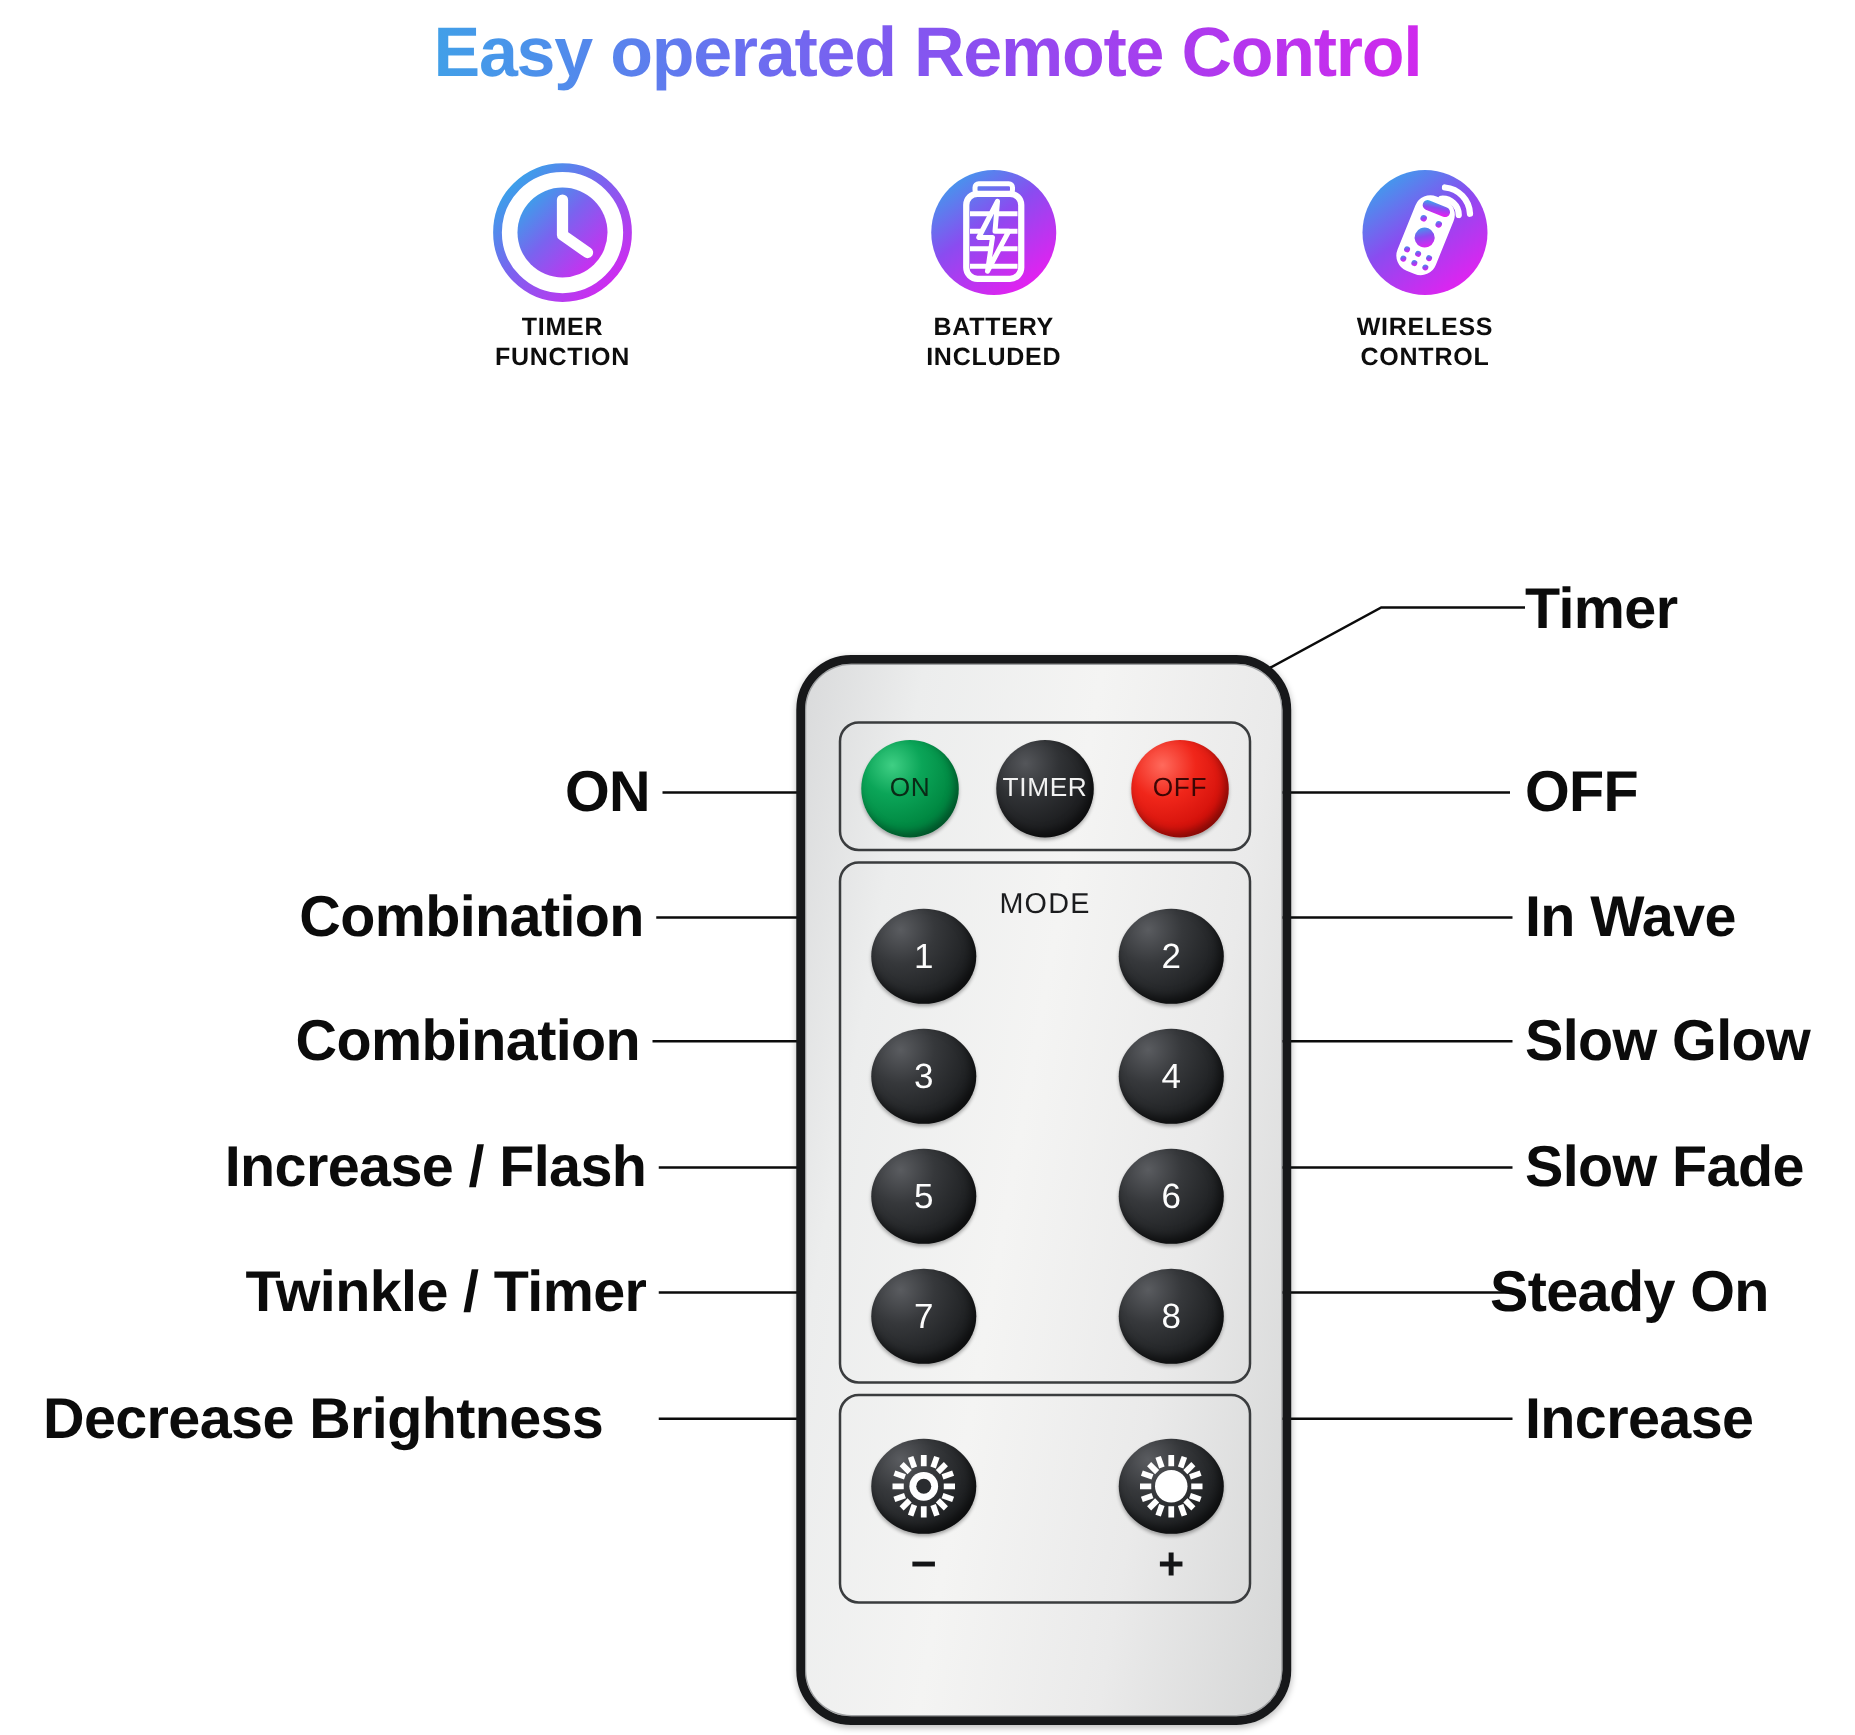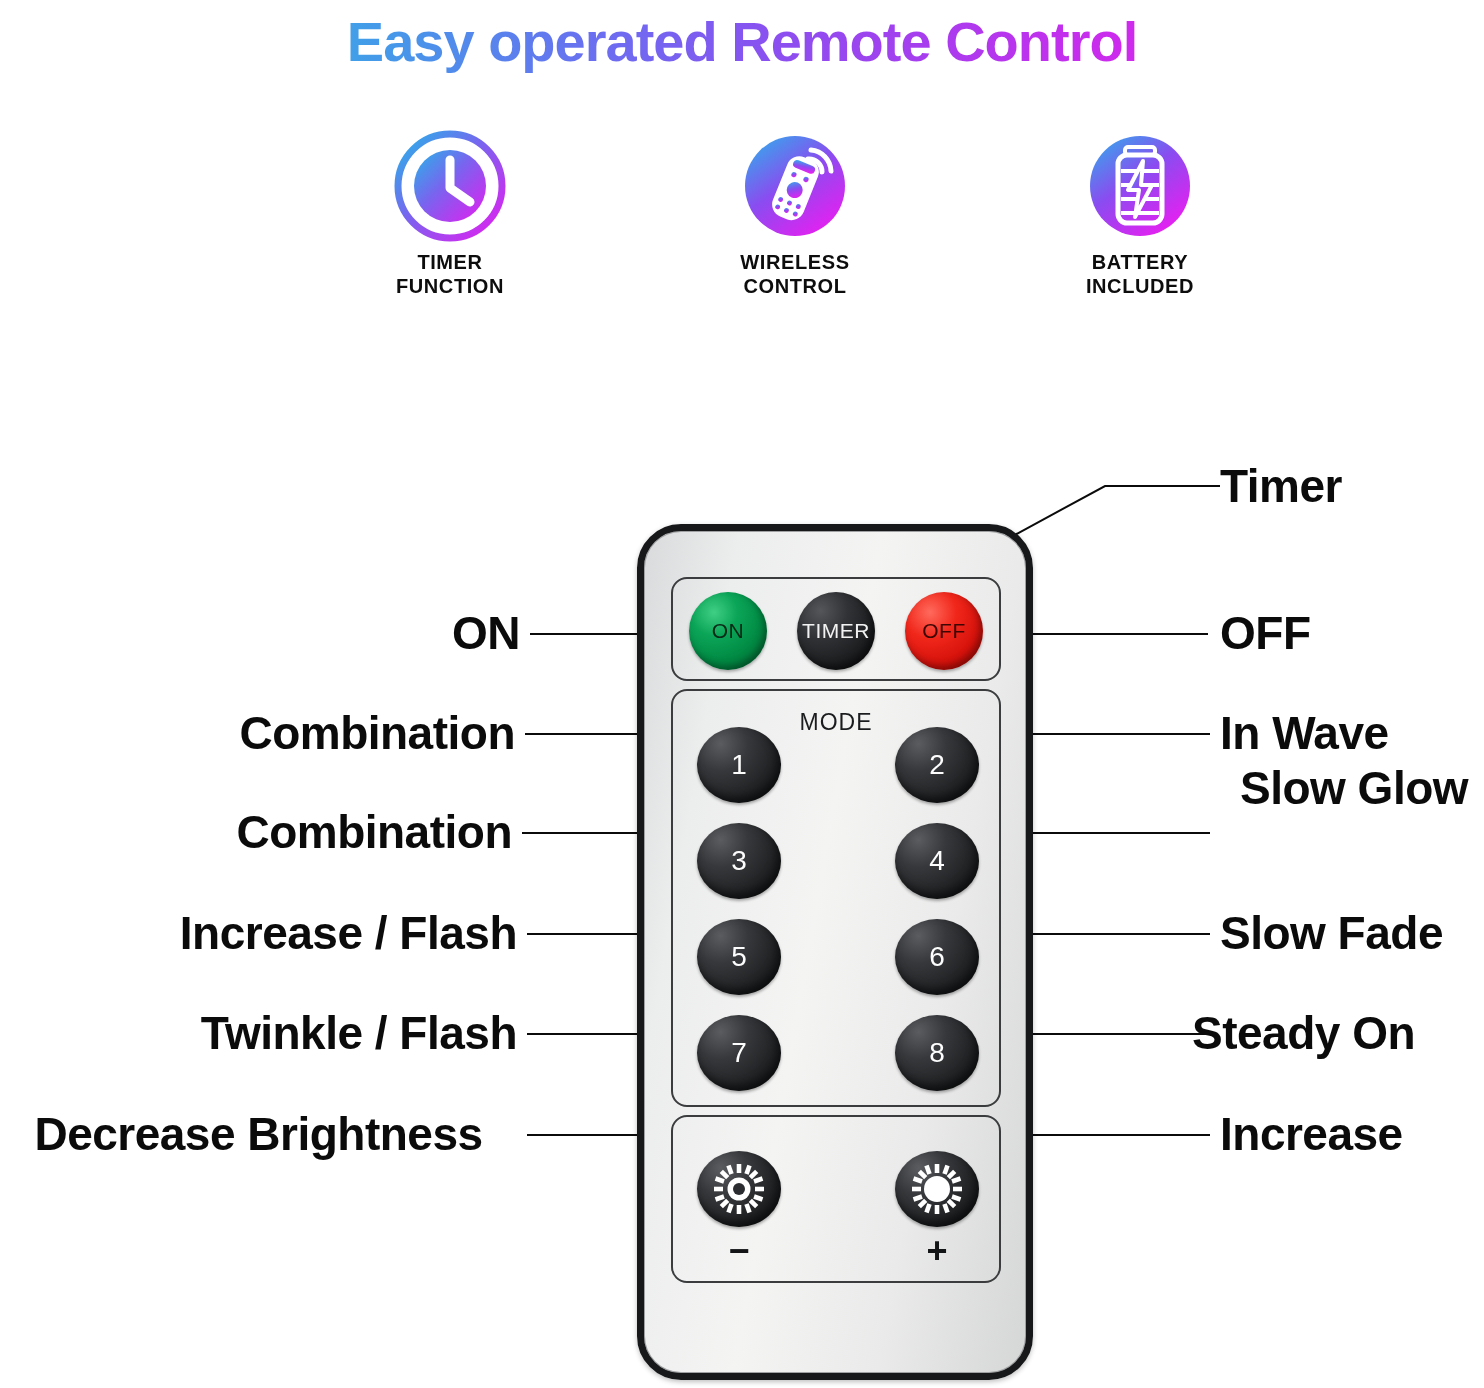--- a/index.html
+++ b/index.html
@@ -238,20 +238,46 @@
             <stop offset="100%" stop-color="#e51df0"></stop>
           </linearGradient>
         </defs>
         <circle cx="56" cy="56" r="52" fill="none" stroke="url(#gTimer)" stroke-width="7"></circle>
         <circle cx="56" cy="56" r="36" fill="url(#gTimer)"></circle>
         <path d="M56 30 L56 58 L76 72" fill="none" stroke="#ffffff" stroke-width="9" stroke-linecap="round" stroke-linejoin="round"></path>
       </svg>
     </span>
     <div class="flabel">TIMER
 FUNCTION</div>
+  </div>
+
+  <div class="feature">
+    <span class="ficon">
+      <svg viewBox="0 0 112 112" width="112" height="112">
+        <defs>
+          <linearGradient id="gBatt" x1="0.1" y1="0" x2="0.8" y2="1">
+            <stop offset="0%" stop-color="#35a8ec"></stop>
+            <stop offset="45%" stop-color="#8a4cf0"></stop>
+            <stop offset="100%" stop-color="#ee1cf0"></stop>
+          </linearGradient>
+        </defs>
+        <circle cx="56" cy="56" r="50" fill="url(#gBatt)"></circle>
+        <rect x="41" y="17" width="30" height="8" rx="3" fill="none" stroke="#fff" stroke-width="4"></rect>
+        <rect x="34" y="25" width="44" height="68" rx="9" fill="none" stroke="#fff" stroke-width="5"></rect>
+        <g stroke="#fff" stroke-width="4">
+          <line x1="37" y1="41" x2="75" y2="41"></line>
+          <line x1="37" y1="55" x2="75" y2="55"></line>
+          <line x1="37" y1="69" x2="75" y2="69"></line>
+          <line x1="37" y1="83" x2="75" y2="83"></line>
+        </g>
+        <path d="M59 31 L44 60 L55 60 L51 87 L68 55 L57 55 Z" fill="url(#gBatt)" stroke="#fff" stroke-width="4" stroke-linejoin="round"></path>
+      </svg>
+    </span>
+    <div class="flabel">BATTERY
+INCLUDED</div>
   </div>
 
   <div class="feature">
     <span class="ficon">
       <svg viewBox="0 0 112 112" width="112" height="112">
         <defs>
           <linearGradient id="gRem" x1="0.15" y1="0" x2="0.85" y2="1">
             <stop offset="0%" stop-color="#35a8ec"></stop>
             <stop offset="45%" stop-color="#8a4cf0"></stop>
             <stop offset="100%" stop-color="#ee1cf0"></stop>
@@ -272,46 +298,20 @@
           <circle cx="66" cy="82" r="2.4" fill="url(#gRem)"></circle>
         </g>
         <path d="M69 29 A13 13 0 0 1 83 42" fill="none" stroke="#fff" stroke-width="5" stroke-linecap="round"></path>
         <path d="M72 20 A22 22 0 0 1 92 41" fill="none" stroke="#fff" stroke-width="5" stroke-linecap="round"></path>
       </svg>
     </span>
     <div class="flabel">WIRELESS
 CONTROL</div>
   </div>
 
-  <div class="feature">
-    <span class="ficon">
-      <svg viewBox="0 0 112 112" width="112" height="112">
-        <defs>
-          <linearGradient id="gBatt" x1="0.1" y1="0" x2="0.8" y2="1">
-            <stop offset="0%" stop-color="#35a8ec"></stop>
-            <stop offset="45%" stop-color="#8a4cf0"></stop>
-            <stop offset="100%" stop-color="#ee1cf0"></stop>
-          </linearGradient>
-        </defs>
-        <circle cx="56" cy="56" r="50" fill="url(#gBatt)"></circle>
-        <rect x="41" y="17" width="30" height="8" rx="3" fill="none" stroke="#fff" stroke-width="4"></rect>
-        <rect x="34" y="25" width="44" height="68" rx="9" fill="none" stroke="#fff" stroke-width="5"></rect>
-        <g stroke="#fff" stroke-width="4">
-          <line x1="37" y1="41" x2="75" y2="41"></line>
-          <line x1="37" y1="55" x2="75" y2="55"></line>
-          <line x1="37" y1="69" x2="75" y2="69"></line>
-          <line x1="37" y1="83" x2="75" y2="83"></line>
-        </g>
-        <path d="M59 31 L44 60 L55 60 L51 87 L68 55 L57 55 Z" fill="url(#gBatt)" stroke="#fff" stroke-width="4" stroke-linejoin="round"></path>
-      </svg>
-    </span>
-    <div class="flabel">BATTERY
-INCLUDED</div>
-  </div>
-
 </div>
 
 <div class="leader" style="left:530px; top:633px; width:200px;"></div>
 <div class="leader" style="left:525px; top:733px; width:205px;"></div>
 <div class="leader" style="left:522px; top:832px; width:208px;"></div>
 <div class="leader" style="left:527px; top:933px; width:203px;"></div>
 <div class="leader" style="left:527px; top:1033px; width:203px;"></div>
 <div class="leader" style="left:527px; top:1134px; width:203px;"></div>
 
 <div class="leader" style="left:950px; top:633px; width:258px;"></div>
@@ -322,27 +322,27 @@
 <div class="leader" style="left:942px; top:1134px; width:268px;"></div>
 
 <svg class="leader-diag" style="left:830px; top:470px; width:390px; height:180px;" viewBox="0 0 390 180">
   <polyline points="390,16 275,16 28,150" fill="none" stroke="#0b0b0b" stroke-width="2"></polyline>
 </svg>
 
 <div class="callout left" style="left:0px; top:633px; width:520px;">ON</div>
 <div class="callout left" style="left:0px; top:733px; width:515px;">Combination</div>
 <div class="callout left" style="left:0px; top:832px; width:512px;">Combination</div>
 <div class="callout left" style="left:0px; top:933px; width:517px;">Increase / Flash</div>
-<div class="callout left" style="left:0px; top:1033px; width:517px;">Twinkle / Flash</div>
+<div class="callout left" style="left:0px; top:1033px; width:517px;">Twinkle / Timer</div>
 <div class="callout left" style="left:0px; top:1134px; width:517px;text-align:center;">Decrease Brightness</div>
 
 <div class="callout right" style="left:1220px; top:486px;">Timer</div>
 <div class="callout right" style="left:1220px; top:633px;">OFF</div>
 <div class="callout right" style="left:1220px; top:733px;">In Wave</div>
-<div class="callout right" style="left:1220px; top:788px;margin-left:20px;">Slow Glow</div>
+<div class="callout right" style="left:1220px; top:832px;">Slow Glow</div>
 <div class="callout right" style="left:1220px; top:933px;">Slow Fade</div>
 <div class="callout right" style="left:1192px; top:1033px;">Steady On</div>
 <div class="callout right" style="left:1220px; top:1134px;">Increase</div>
 
 <div class="remote">
 
   <div class="panel panel-onoff">
     <div class="btn btn-top btn-on">ON</div>
     <div class="btn btn-top btn-timer">TIMER</div>
     <div class="btn btn-top btn-off">OFF</div>

